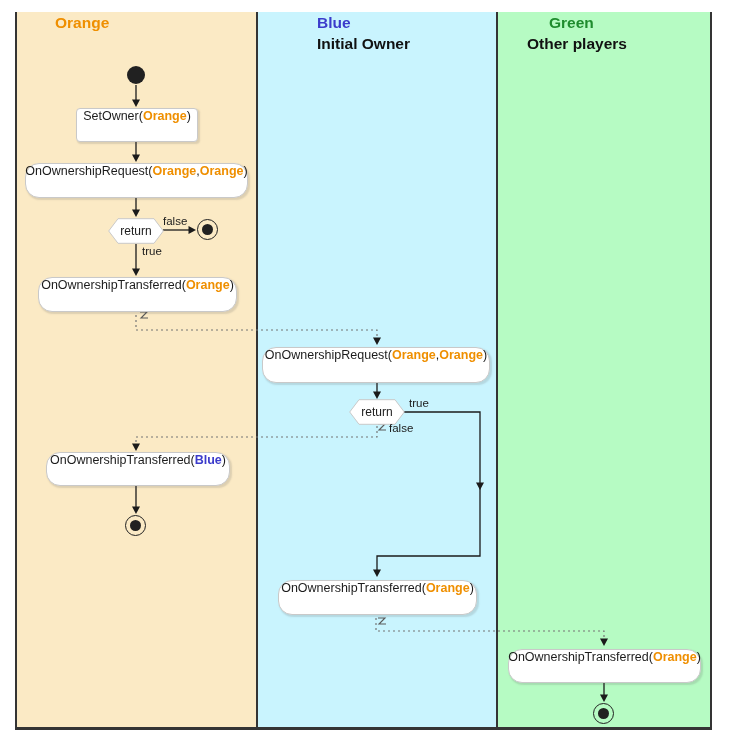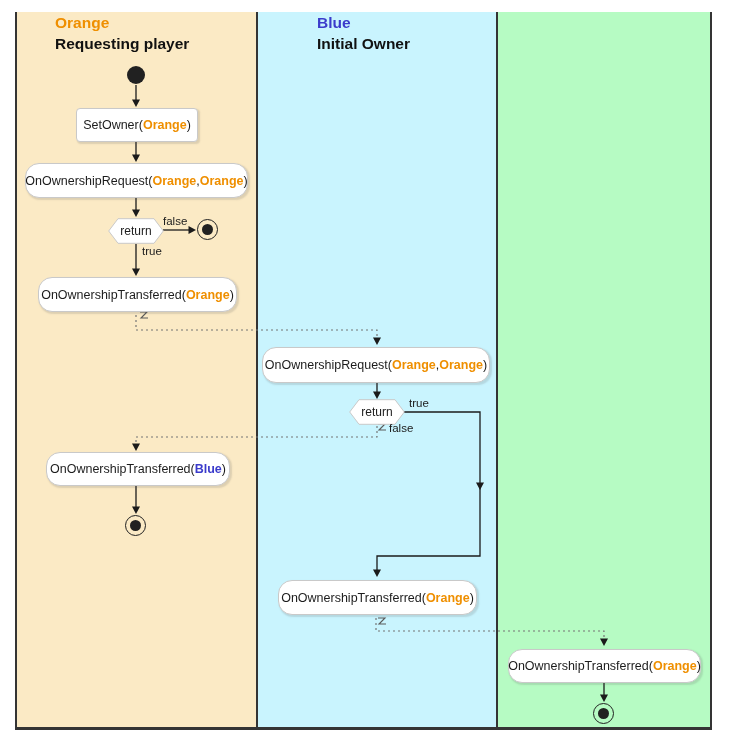--- a/index.html
+++ b/index.html
@@ -8,21 +8,21 @@
     font-family:"Liberation Sans","DejaVu Sans",sans-serif;color:#1c1c1c;text-decoration:underline;
   }
   .lane{position:absolute;top:12px;height:715px;}
   .vline{position:absolute;top:12px;height:718px;width:2px;background:#343434;}
   .bline{position:absolute;background:#343434;}
   .lane-header{position:absolute;top:13px;white-space:nowrap;}
   .lane-title{font-size:15.5px;font-weight:bold;line-height:20px;}
   .lane-subtitle{font-size:15.5px;font-weight:bold;line-height:21px;color:#111;}
   .abox{
     position:absolute;background:#ffffff;border:1px solid #c9c9c9;border-radius:14px;
-    display:flex;align-items:center;justify-content:center;white-space:nowrap;
+    display:flex;justify-content:center;white-space:nowrap;
     font-size:12.5px;box-shadow:1.5px 1.5px 1.5px rgba(90,90,90,0.18);
   }
   .abox .arg{font-weight:bold;}
   .sqbox{border-radius:4px;}
   .hex{position:absolute;width:56px;height:26px;}
   .hex svg{position:absolute;left:0;top:0;}
   .hex .hex-label{
     position:absolute;left:0;top:0;width:100%;height:100%;display:flex;align-items:center;
     justify-content:center;font-size:12px;color:#1c1c1c;
   }
@@ -42,25 +42,28 @@
   <div class="lane" style="left: 497px; width: 213px; background: rgb(182, 251, 195);"></div>
 
   <div class="vline" style="left:14.5px;"></div>
   <div class="vline" style="left:255.5px;"></div>
   <div class="vline" style="left:495.5px;"></div>
   <div class="vline" style="left:709.5px;"></div>
   <div class="bline" style="left:14.5px;top:727px;width:697px;height:3px;"></div>
 
   <div class="lane-header" style="left:55px;">
     <div class="lane-title" style="color: rgb(239, 143, 0);">Orange</div>
-    <div class="lane-subtitle">Requesting player</div>
   </div>
   <div class="lane-header" style="left:317px;">
     <div class="lane-title" style="color: rgb(59, 59, 203);">Blue</div>
     <div class="lane-subtitle">Initial Owner</div>
+  </div>
+  <div class="lane-header" style="left:527px;">
+    <div class="lane-title" style="padding-left: 22px; color: rgb(31, 140, 46);">Green</div>
+    <div class="lane-subtitle">Other players</div>
   </div>
 
   <svg class="connectors" width="729" height="738" viewBox="0 0 729 738">
     <g stroke="#1b1b1b" stroke-width="1.3" fill="none">
       <path d="M136 85 V102"></path>
       <path d="M136 141 V157"></path>
       <path d="M136 196 V212"></path>
       <path d="M163 230 H191"></path>
       <path d="M136 244 V271"></path>
       <path d="M377 381 V394"></path>

